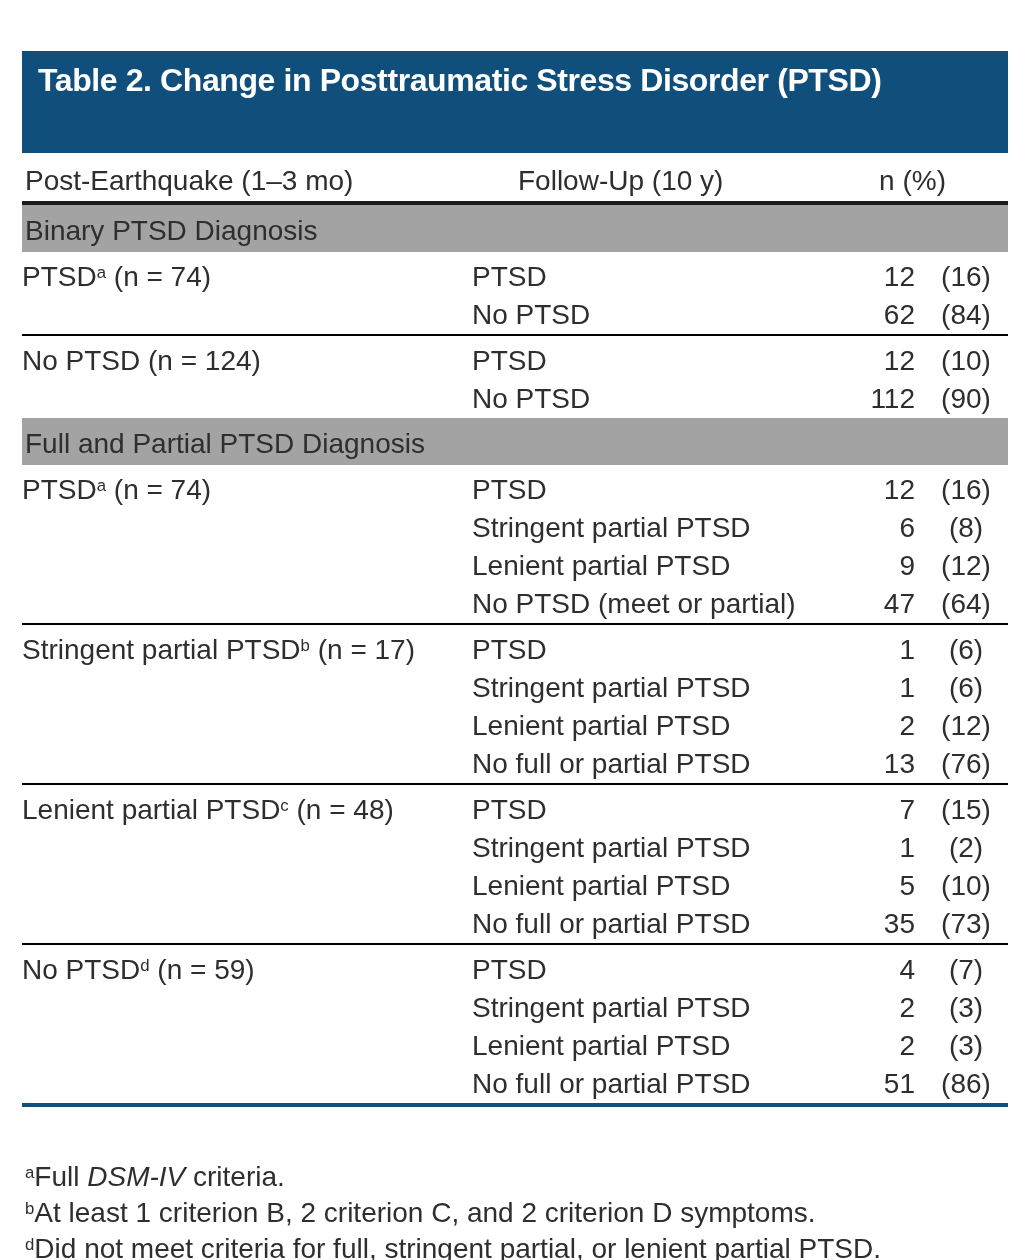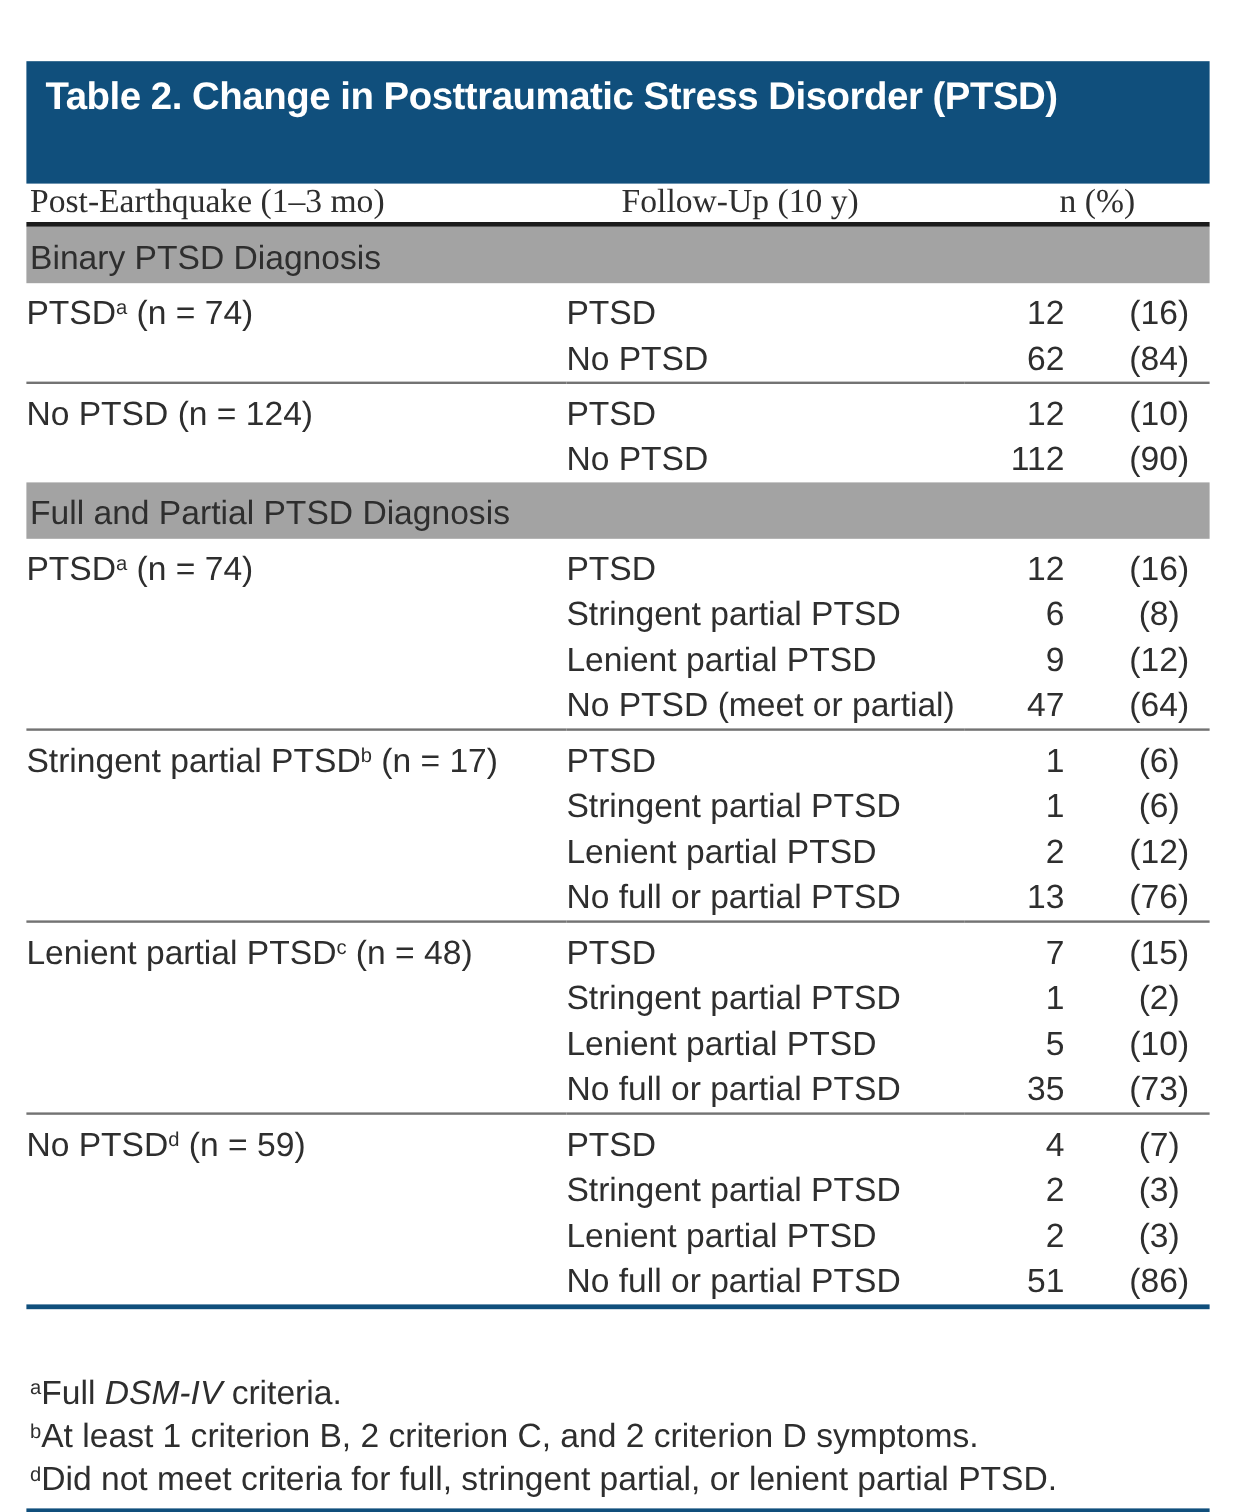--- a/index.html
+++ b/index.html
@@ -24,26 +24,25 @@
     font-size: 32px;
     line-height: 44px;
     letter-spacing: -0.4px;
   }
 
   
   .colheads {
     box-sizing: border-box;
     display: grid;
     grid-template-columns: 450px 332px 204px;
-    height: 36px;
+    height: 52px;
     align-items: end;
     padding-bottom: 4px;
     font-size: 28px;
     border-bottom: 4px solid #1c1c1c;
-    font-family: Liberation Serif, serif;
   }
   .colheads .ch1 { padding-left: 3px; }
   .colheads .ch2 { padding-left: 46px; }
   .colheads .ch3 { text-align: right; padding-right: 62px; }
 
   
   table.data {
     width: 986px;
     border-collapse: collapse;
     table-layout: fixed;
@@ -56,23 +55,23 @@
     padding: 4px 0 0 3px;
   }
   tbody.group td {
     height: 38px;
     line-height: 38px;
     padding: 0;
     vertical-align: top;
     white-space: nowrap;
   }
   tbody.group tr:first-child td { padding-top: 6px; }
-  tbody.group.ruled { border-bottom: 2px solid #737373; }
+  tbody.group.ruled { border-bottom: 2px solid #000000; }
   td.c1 { padding-left: 3px; }
-  td.c3 .val { display: flex; gap: 28px; }
+  td.c3 .val { display: flex; }
   td.c3 .nn { flex: 1; text-align: right; }
   td.c3 .pp { width: 84px; margin-left: 9px; text-align: center; }
 
   sup {
     font-size: 60%;
     line-height: 0;
     position: relative;
     top: -0.45em;
     vertical-align: baseline;
   }

